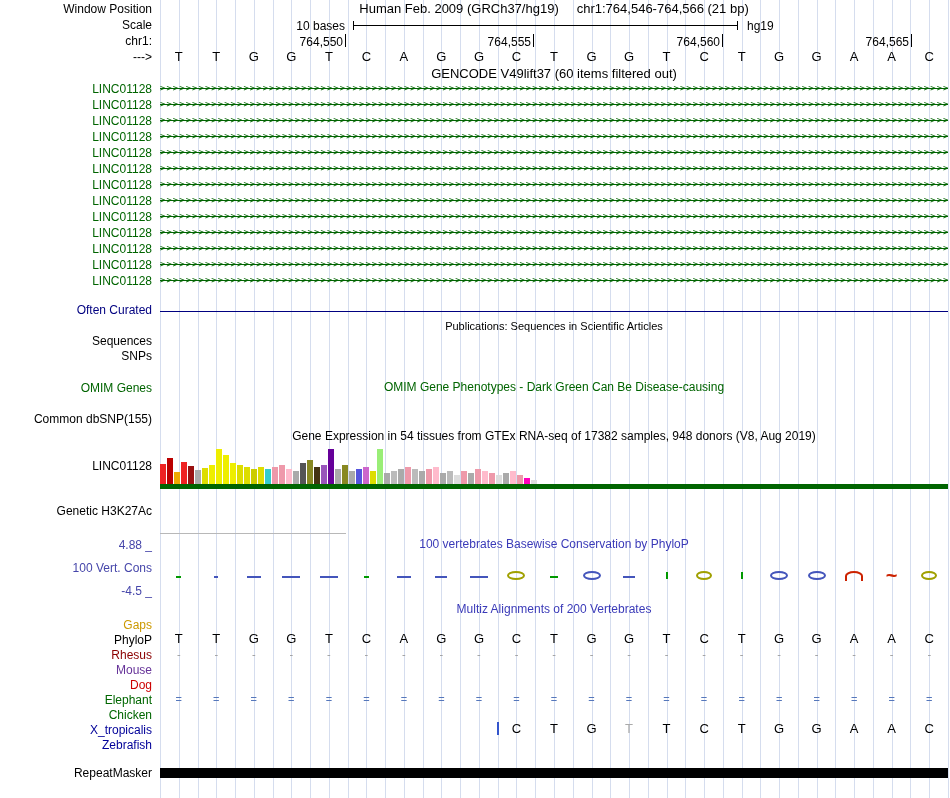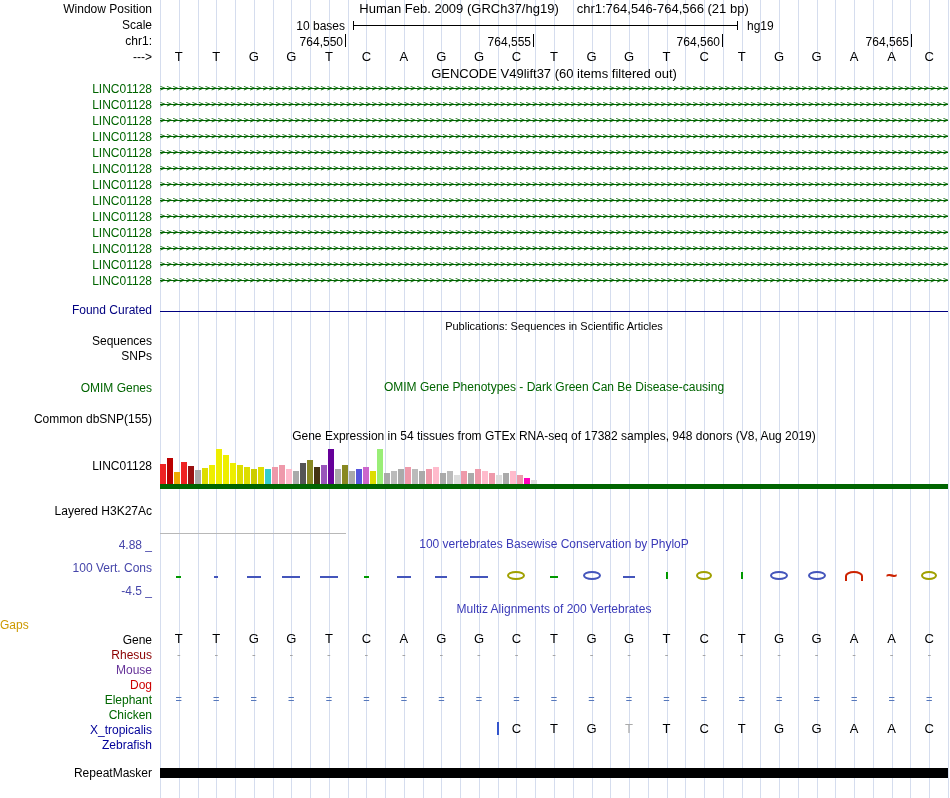--- a/index.html
+++ b/index.html
@@ -94,21 +94,21 @@
       <div style="position: absolute; left: 0px; top: 226px; width: 152px; text-align: right; font-size: 12px; color: rgb(0, 100, 0); z-index: 2;">LINC01128</div>
       <div style="position: absolute; left: 160px; top: 225px; width: 788px; height: 14px; overflow: hidden; white-space: nowrap; font-family: &quot;DejaVu Sans Mono&quot;, monospace; font-size: 9px; line-height: 14px; letter-spacing: 1px; color: rgb(0, 100, 0); z-index: 2; background-image: linear-gradient(transparent 7px, rgb(0, 100, 0) 7px, rgb(0, 100, 0) 8px, transparent 8px);">&gt;&gt;&gt;&gt;&gt;&gt;&gt;&gt;&gt;&gt;&gt;&gt;&gt;&gt;&gt;&gt;&gt;&gt;&gt;&gt;&gt;&gt;&gt;&gt;&gt;&gt;&gt;&gt;&gt;&gt;&gt;&gt;&gt;&gt;&gt;&gt;&gt;&gt;&gt;&gt;&gt;&gt;&gt;&gt;&gt;&gt;&gt;&gt;&gt;&gt;&gt;&gt;&gt;&gt;&gt;&gt;&gt;&gt;&gt;&gt;&gt;&gt;&gt;&gt;&gt;&gt;&gt;&gt;&gt;&gt;&gt;&gt;&gt;&gt;&gt;&gt;&gt;&gt;&gt;&gt;&gt;&gt;&gt;&gt;&gt;&gt;&gt;&gt;&gt;&gt;&gt;&gt;&gt;&gt;&gt;&gt;&gt;&gt;&gt;&gt;&gt;&gt;&gt;&gt;&gt;&gt;&gt;&gt;&gt;&gt;&gt;&gt;&gt;&gt;&gt;&gt;&gt;&gt;&gt;&gt;&gt;&gt;&gt;&gt;&gt;&gt;&gt;&gt;&gt;&gt;&gt;&gt;&gt;&gt;&gt;&gt;&gt;&gt;&gt;&gt;&gt;&gt;&gt;&gt;&gt;&gt;&gt;&gt;&gt;&gt;&gt;&gt;&gt;&gt;&gt;&gt;&gt;&gt;&gt;&gt;&gt;&gt;&gt;&gt;&gt;&gt;&gt;&gt;&gt;&gt;&gt;&gt;&gt;&gt;&gt;&gt;&gt;&gt;&gt;&gt;&gt;&gt;&gt;&gt;&gt;&gt;&gt;&gt;&gt;&gt;&gt;&gt;&gt;&gt;&gt;&gt;&gt;&gt;&gt;&gt;&gt;&gt;&gt;&gt;&gt;&gt;&gt;&gt;&gt;&gt;&gt;&gt;&gt;&gt;&gt;&gt;&gt;&gt;&gt;&gt;&gt;&gt;&gt;&gt;&gt;&gt;&gt;&gt;&gt;&gt;&gt;&gt;&gt;&gt;&gt;&gt;&gt;&gt;&gt;&gt;&gt;&gt;&gt;&gt;&gt;&gt;&gt;&gt;&gt;&gt;&gt;&gt;&gt;&gt;&gt;&gt;&gt;&gt;&gt;&gt;</div>
       <div style="position: absolute; left: 0px; top: 242px; width: 152px; text-align: right; font-size: 12px; color: rgb(0, 100, 0); z-index: 2;">LINC01128</div>
       <div style="position: absolute; left: 160px; top: 241px; width: 788px; height: 14px; overflow: hidden; white-space: nowrap; font-family: &quot;DejaVu Sans Mono&quot;, monospace; font-size: 9px; line-height: 14px; letter-spacing: 1px; color: rgb(0, 100, 0); z-index: 2; background-image: linear-gradient(transparent 7px, rgb(0, 100, 0) 7px, rgb(0, 100, 0) 8px, transparent 8px);">&gt;&gt;&gt;&gt;&gt;&gt;&gt;&gt;&gt;&gt;&gt;&gt;&gt;&gt;&gt;&gt;&gt;&gt;&gt;&gt;&gt;&gt;&gt;&gt;&gt;&gt;&gt;&gt;&gt;&gt;&gt;&gt;&gt;&gt;&gt;&gt;&gt;&gt;&gt;&gt;&gt;&gt;&gt;&gt;&gt;&gt;&gt;&gt;&gt;&gt;&gt;&gt;&gt;&gt;&gt;&gt;&gt;&gt;&gt;&gt;&gt;&gt;&gt;&gt;&gt;&gt;&gt;&gt;&gt;&gt;&gt;&gt;&gt;&gt;&gt;&gt;&gt;&gt;&gt;&gt;&gt;&gt;&gt;&gt;&gt;&gt;&gt;&gt;&gt;&gt;&gt;&gt;&gt;&gt;&gt;&gt;&gt;&gt;&gt;&gt;&gt;&gt;&gt;&gt;&gt;&gt;&gt;&gt;&gt;&gt;&gt;&gt;&gt;&gt;&gt;&gt;&gt;&gt;&gt;&gt;&gt;&gt;&gt;&gt;&gt;&gt;&gt;&gt;&gt;&gt;&gt;&gt;&gt;&gt;&gt;&gt;&gt;&gt;&gt;&gt;&gt;&gt;&gt;&gt;&gt;&gt;&gt;&gt;&gt;&gt;&gt;&gt;&gt;&gt;&gt;&gt;&gt;&gt;&gt;&gt;&gt;&gt;&gt;&gt;&gt;&gt;&gt;&gt;&gt;&gt;&gt;&gt;&gt;&gt;&gt;&gt;&gt;&gt;&gt;&gt;&gt;&gt;&gt;&gt;&gt;&gt;&gt;&gt;&gt;&gt;&gt;&gt;&gt;&gt;&gt;&gt;&gt;&gt;&gt;&gt;&gt;&gt;&gt;&gt;&gt;&gt;&gt;&gt;&gt;&gt;&gt;&gt;&gt;&gt;&gt;&gt;&gt;&gt;&gt;&gt;&gt;&gt;&gt;&gt;&gt;&gt;&gt;&gt;&gt;&gt;&gt;&gt;&gt;&gt;&gt;&gt;&gt;&gt;&gt;&gt;&gt;&gt;&gt;&gt;&gt;&gt;&gt;&gt;&gt;&gt;&gt;&gt;&gt;&gt;&gt;&gt;&gt;&gt;&gt;&gt;</div>
       <div style="position: absolute; left: 0px; top: 258px; width: 152px; text-align: right; font-size: 12px; color: rgb(0, 100, 0); z-index: 2;">LINC01128</div>
       <div style="position: absolute; left: 160px; top: 257px; width: 788px; height: 14px; overflow: hidden; white-space: nowrap; font-family: &quot;DejaVu Sans Mono&quot;, monospace; font-size: 9px; line-height: 14px; letter-spacing: 1px; color: rgb(0, 100, 0); z-index: 2; background-image: linear-gradient(transparent 7px, rgb(0, 100, 0) 7px, rgb(0, 100, 0) 8px, transparent 8px);">&gt;&gt;&gt;&gt;&gt;&gt;&gt;&gt;&gt;&gt;&gt;&gt;&gt;&gt;&gt;&gt;&gt;&gt;&gt;&gt;&gt;&gt;&gt;&gt;&gt;&gt;&gt;&gt;&gt;&gt;&gt;&gt;&gt;&gt;&gt;&gt;&gt;&gt;&gt;&gt;&gt;&gt;&gt;&gt;&gt;&gt;&gt;&gt;&gt;&gt;&gt;&gt;&gt;&gt;&gt;&gt;&gt;&gt;&gt;&gt;&gt;&gt;&gt;&gt;&gt;&gt;&gt;&gt;&gt;&gt;&gt;&gt;&gt;&gt;&gt;&gt;&gt;&gt;&gt;&gt;&gt;&gt;&gt;&gt;&gt;&gt;&gt;&gt;&gt;&gt;&gt;&gt;&gt;&gt;&gt;&gt;&gt;&gt;&gt;&gt;&gt;&gt;&gt;&gt;&gt;&gt;&gt;&gt;&gt;&gt;&gt;&gt;&gt;&gt;&gt;&gt;&gt;&gt;&gt;&gt;&gt;&gt;&gt;&gt;&gt;&gt;&gt;&gt;&gt;&gt;&gt;&gt;&gt;&gt;&gt;&gt;&gt;&gt;&gt;&gt;&gt;&gt;&gt;&gt;&gt;&gt;&gt;&gt;&gt;&gt;&gt;&gt;&gt;&gt;&gt;&gt;&gt;&gt;&gt;&gt;&gt;&gt;&gt;&gt;&gt;&gt;&gt;&gt;&gt;&gt;&gt;&gt;&gt;&gt;&gt;&gt;&gt;&gt;&gt;&gt;&gt;&gt;&gt;&gt;&gt;&gt;&gt;&gt;&gt;&gt;&gt;&gt;&gt;&gt;&gt;&gt;&gt;&gt;&gt;&gt;&gt;&gt;&gt;&gt;&gt;&gt;&gt;&gt;&gt;&gt;&gt;&gt;&gt;&gt;&gt;&gt;&gt;&gt;&gt;&gt;&gt;&gt;&gt;&gt;&gt;&gt;&gt;&gt;&gt;&gt;&gt;&gt;&gt;&gt;&gt;&gt;&gt;&gt;&gt;&gt;&gt;&gt;&gt;&gt;&gt;&gt;&gt;&gt;&gt;&gt;&gt;&gt;&gt;&gt;&gt;&gt;&gt;&gt;&gt;&gt;</div>
       <div style="position: absolute; left: 0px; top: 274px; width: 152px; text-align: right; font-size: 12px; color: rgb(0, 100, 0); z-index: 2;">LINC01128</div>
       <div style="position: absolute; left: 160px; top: 273px; width: 788px; height: 14px; overflow: hidden; white-space: nowrap; font-family: &quot;DejaVu Sans Mono&quot;, monospace; font-size: 9px; line-height: 14px; letter-spacing: 1px; color: rgb(0, 100, 0); z-index: 2; background-image: linear-gradient(transparent 7px, rgb(0, 100, 0) 7px, rgb(0, 100, 0) 8px, transparent 8px);">&gt;&gt;&gt;&gt;&gt;&gt;&gt;&gt;&gt;&gt;&gt;&gt;&gt;&gt;&gt;&gt;&gt;&gt;&gt;&gt;&gt;&gt;&gt;&gt;&gt;&gt;&gt;&gt;&gt;&gt;&gt;&gt;&gt;&gt;&gt;&gt;&gt;&gt;&gt;&gt;&gt;&gt;&gt;&gt;&gt;&gt;&gt;&gt;&gt;&gt;&gt;&gt;&gt;&gt;&gt;&gt;&gt;&gt;&gt;&gt;&gt;&gt;&gt;&gt;&gt;&gt;&gt;&gt;&gt;&gt;&gt;&gt;&gt;&gt;&gt;&gt;&gt;&gt;&gt;&gt;&gt;&gt;&gt;&gt;&gt;&gt;&gt;&gt;&gt;&gt;&gt;&gt;&gt;&gt;&gt;&gt;&gt;&gt;&gt;&gt;&gt;&gt;&gt;&gt;&gt;&gt;&gt;&gt;&gt;&gt;&gt;&gt;&gt;&gt;&gt;&gt;&gt;&gt;&gt;&gt;&gt;&gt;&gt;&gt;&gt;&gt;&gt;&gt;&gt;&gt;&gt;&gt;&gt;&gt;&gt;&gt;&gt;&gt;&gt;&gt;&gt;&gt;&gt;&gt;&gt;&gt;&gt;&gt;&gt;&gt;&gt;&gt;&gt;&gt;&gt;&gt;&gt;&gt;&gt;&gt;&gt;&gt;&gt;&gt;&gt;&gt;&gt;&gt;&gt;&gt;&gt;&gt;&gt;&gt;&gt;&gt;&gt;&gt;&gt;&gt;&gt;&gt;&gt;&gt;&gt;&gt;&gt;&gt;&gt;&gt;&gt;&gt;&gt;&gt;&gt;&gt;&gt;&gt;&gt;&gt;&gt;&gt;&gt;&gt;&gt;&gt;&gt;&gt;&gt;&gt;&gt;&gt;&gt;&gt;&gt;&gt;&gt;&gt;&gt;&gt;&gt;&gt;&gt;&gt;&gt;&gt;&gt;&gt;&gt;&gt;&gt;&gt;&gt;&gt;&gt;&gt;&gt;&gt;&gt;&gt;&gt;&gt;&gt;&gt;&gt;&gt;&gt;&gt;&gt;&gt;&gt;&gt;&gt;&gt;&gt;&gt;&gt;&gt;&gt;&gt;</div>
     </div>
 
-  <div class="lbl" style="top:304px;color:#000080">Found Curated</div>
+  <div class="lbl" style="top:304px;color:#000080">Often Curated</div>
   <div id="refseq-line" style="position: absolute; left: 160px; top: 311px; width: 788px; height: 1px; z-index: 2; background: rgb(0, 0, 128);"></div>
 
   <div class="title" style="top:320px;font-size:11px">Publications: Sequences in Scientific Articles</div>
   <div class="lbl" style="top:335px">Sequences</div>
   <div class="lbl" style="top:350px">SNPs</div>
 
   <div class="title" style="top:381px;color:#006400">OMIM Gene Phenotypes - Dark Green Can Be Disease-causing</div>
   <div class="lbl" style="top:382px;color:#006400">OMIM Genes</div>
 
   <div class="lbl" style="top:413px">Common dbSNP(155)</div>
@@ -166,21 +166,21 @@
       <div style="position: absolute; left: 329px; bottom: 0px; width: 6px; height: 11px; background: rgb(238, 153, 170);"></div>
       <div style="position: absolute; left: 336px; bottom: 0px; width: 6px; height: 9px; background: rgb(221, 221, 221);"></div>
       <div style="position: absolute; left: 343px; bottom: 0px; width: 6px; height: 11px; background: rgb(170, 170, 170);"></div>
       <div style="position: absolute; left: 350px; bottom: 0px; width: 6px; height: 13px; background: rgb(255, 187, 204);"></div>
       <div style="position: absolute; left: 357px; bottom: 0px; width: 6px; height: 9px; background: rgb(238, 153, 170);"></div>
       <div style="position: absolute; left: 364px; bottom: 0px; width: 6px; height: 6px; background: rgb(255, 0, 187);"></div>
       <div style="position: absolute; left: 371px; bottom: 0px; width: 6px; height: 4px; background: rgb(221, 221, 221);"></div>
     </div>
   <div id="gtex-gene-bar" style="position: absolute; left: 160px; top: 484px; width: 788px; height: 5px; z-index: 2; background: rgb(0, 100, 0);"></div>
 
-  <div class="lbl" style="top:505px">Layered H3K27Ac</div>
+  <div class="lbl" style="top:505px">Genetic H3K27Ac</div>
   <div style="position:absolute;left:160px;top:533px;width:186px;height:1px;background:#b8b8b8;z-index:2"></div>
 
   <div class="title" style="top:538px;color:#3a3ab8">100 vertebrates Basewise Conservation by PhyloP</div>
   <div class="lbl" style="top:539px;color:#4646aa">4.88 _</div>
   <div class="lbl" style="top:562px;color:#4646aa">100 Vert. Cons</div>
   <div class="lbl" style="top:585px;color:#4646aa">-4.5 _</div>
   <div id="phylop-marks" style="position: absolute; left: 160px; top: 564px; width: 788px; height: 24px; z-index: 2;">
       <div style="position: absolute; left: 16.2619px; top: 12px; width: 5px; height: 2px; background: rgb(0, 153, 0);"></div>
       <div style="position: absolute; left: 54.2857px; top: 12px; width: 4px; height: 2px; background: rgb(68, 85, 187);"></div>
       <div style="position: absolute; left: 86.8095px; top: 12px; width: 14px; height: 2px; background: rgb(68, 85, 187);"></div>
@@ -199,22 +199,22 @@
       <div style="position: absolute; left: 580.619px; top: 8px; width: 2px; height: 7px; background: rgb(0, 153, 0);"></div>
       <div style="position: absolute; left: 610.143px; top: 7px; width: 18px; height: 9px; border: 2px solid rgb(68, 85, 187); border-radius: 50%;"></div>
       <div style="position: absolute; left: 647.667px; top: 7px; width: 18px; height: 9px; border: 2px solid rgb(68, 85, 187); border-radius: 50%;"></div>
       <div style="position: absolute; left: 685.19px; top: 7px; width: 18px; height: 10px; border-top: 2px solid rgb(204, 34, 0); border-right: 2px solid rgb(204, 34, 0); border-bottom: none; border-left: 2px solid rgb(204, 34, 0); border-image: initial; border-radius: 50% 50% 0px 0px;"></div>
       <div style="position: absolute; left: 721.714px; top: 0px; width: 20px; text-align: center; color: rgb(204, 34, 0); font-size: 20px; font-weight: bold;">~</div>
       <div style="position: absolute; left: 761.238px; top: 7px; width: 16px; height: 9px; border: 2px solid rgb(160, 160, 0); border-radius: 50%;"></div>
     </div>
 
   <div class="title" style="top:603px;color:#3a3ab8">Multiz Alignments of 200 Vertebrates</div>
   <div id="multiz">
-      <div style="position: absolute; left: 0px; top: 618px; width: 152px; font-size: 12px; color: rgb(204, 153, 0); z-index: 2;">Gaps</div>
-      <div style="position: absolute; left: 0px; top: 633px; width: 152px; text-align: right; font-size: 12px; color: rgb(0, 0, 0); z-index: 2;">Gene</div>
+      <div style="position: absolute; left: 0px; top: 618px; width: 152px; text-align: right; font-size: 12px; color: rgb(204, 153, 0); z-index: 2;">Gaps</div>
+      <div style="position: absolute; left: 0px; top: 633px; width: 152px; text-align: right; font-size: 12px; color: rgb(0, 0, 0); z-index: 2;">PhyloP</div>
       <div style="position: absolute; left: 160px; top: 632px; width: 37.5238px; text-align: center; font-size: 13px; line-height: 14px; color: rgb(0, 0, 0); z-index: 2;">T</div>
       <div style="position: absolute; left: 197.524px; top: 632px; width: 37.5238px; text-align: center; font-size: 13px; line-height: 14px; color: rgb(0, 0, 0); z-index: 2;">T</div>
       <div style="position: absolute; left: 235.048px; top: 632px; width: 37.5238px; text-align: center; font-size: 13px; line-height: 14px; color: rgb(0, 0, 0); z-index: 2;">G</div>
       <div style="position: absolute; left: 272.571px; top: 632px; width: 37.5238px; text-align: center; font-size: 13px; line-height: 14px; color: rgb(0, 0, 0); z-index: 2;">G</div>
       <div style="position: absolute; left: 310.095px; top: 632px; width: 37.5238px; text-align: center; font-size: 13px; line-height: 14px; color: rgb(0, 0, 0); z-index: 2;">T</div>
       <div style="position: absolute; left: 347.619px; top: 632px; width: 37.5238px; text-align: center; font-size: 13px; line-height: 14px; color: rgb(0, 0, 0); z-index: 2;">C</div>
       <div style="position: absolute; left: 385.143px; top: 632px; width: 37.5238px; text-align: center; font-size: 13px; line-height: 14px; color: rgb(0, 0, 0); z-index: 2;">A</div>
       <div style="position: absolute; left: 422.667px; top: 632px; width: 37.5238px; text-align: center; font-size: 13px; line-height: 14px; color: rgb(0, 0, 0); z-index: 2;">G</div>
       <div style="position: absolute; left: 460.19px; top: 632px; width: 37.5238px; text-align: center; font-size: 13px; line-height: 14px; color: rgb(0, 0, 0); z-index: 2;">G</div>
       <div style="position: absolute; left: 497.714px; top: 632px; width: 37.5238px; text-align: center; font-size: 13px; line-height: 14px; color: rgb(0, 0, 0); z-index: 2;">C</div>

